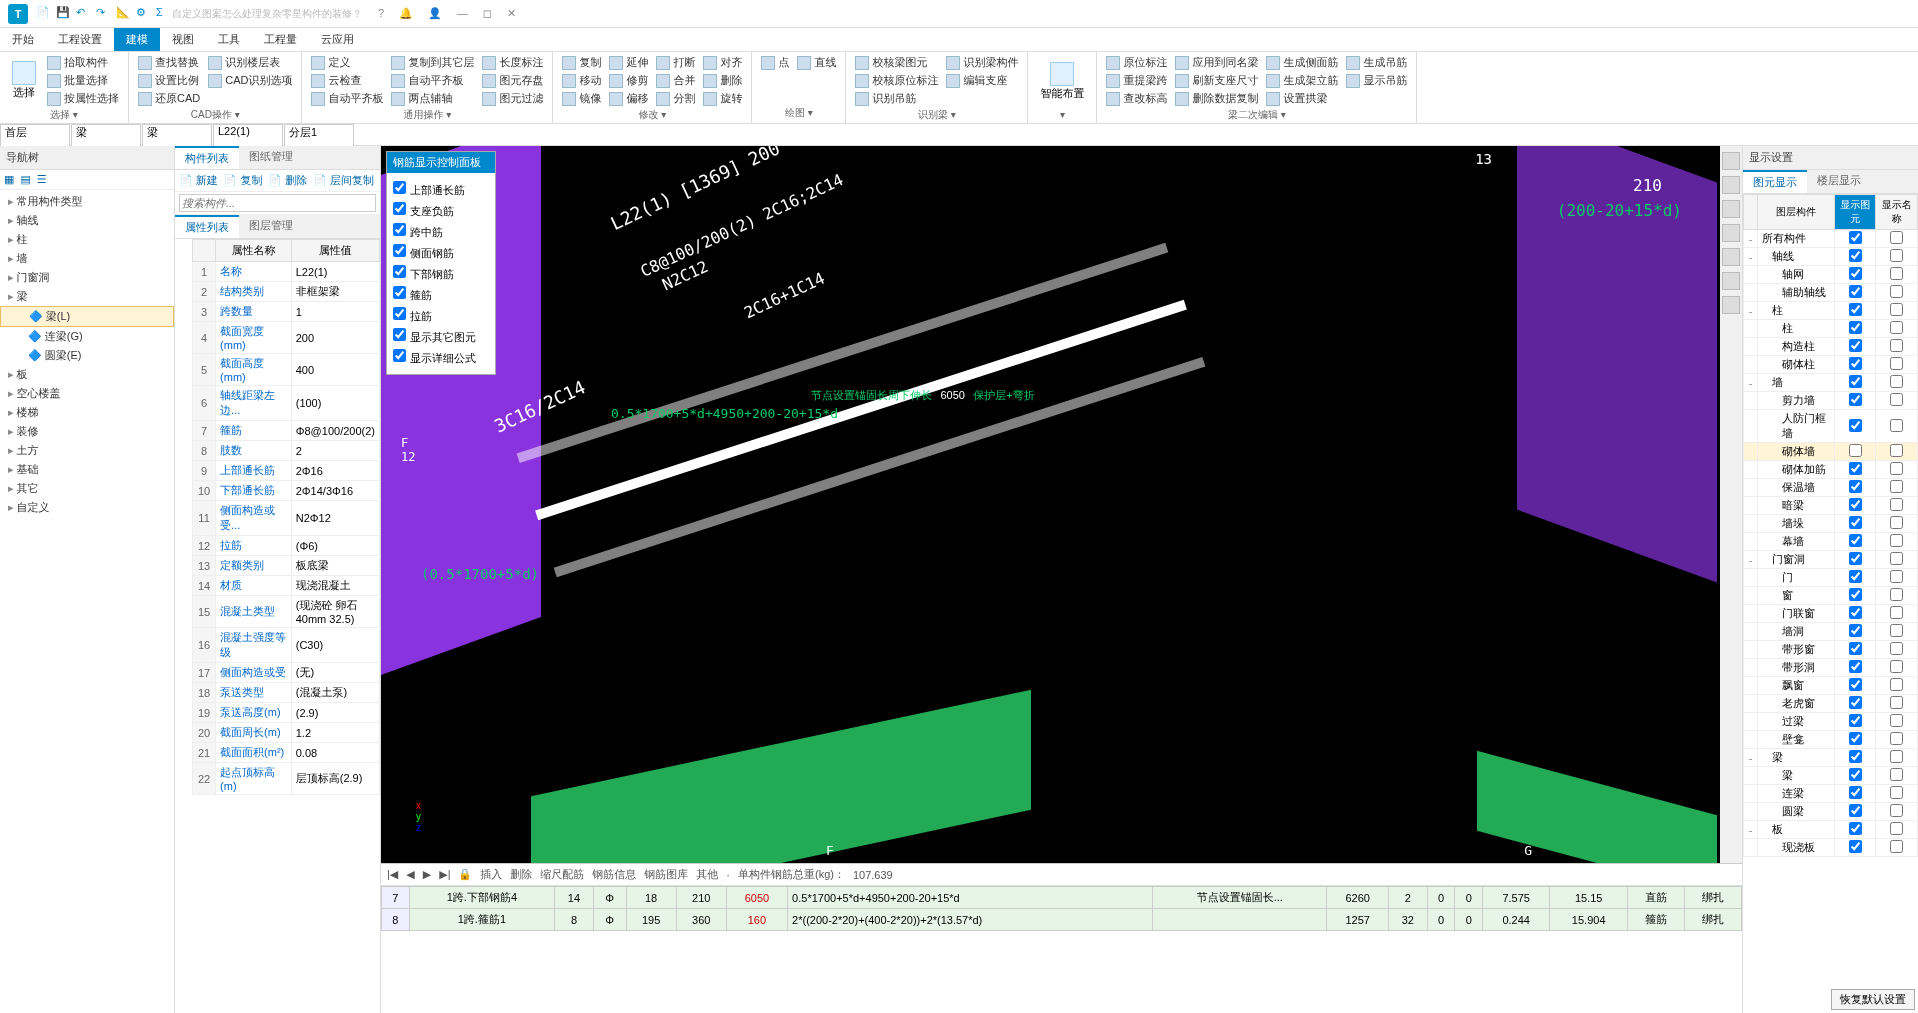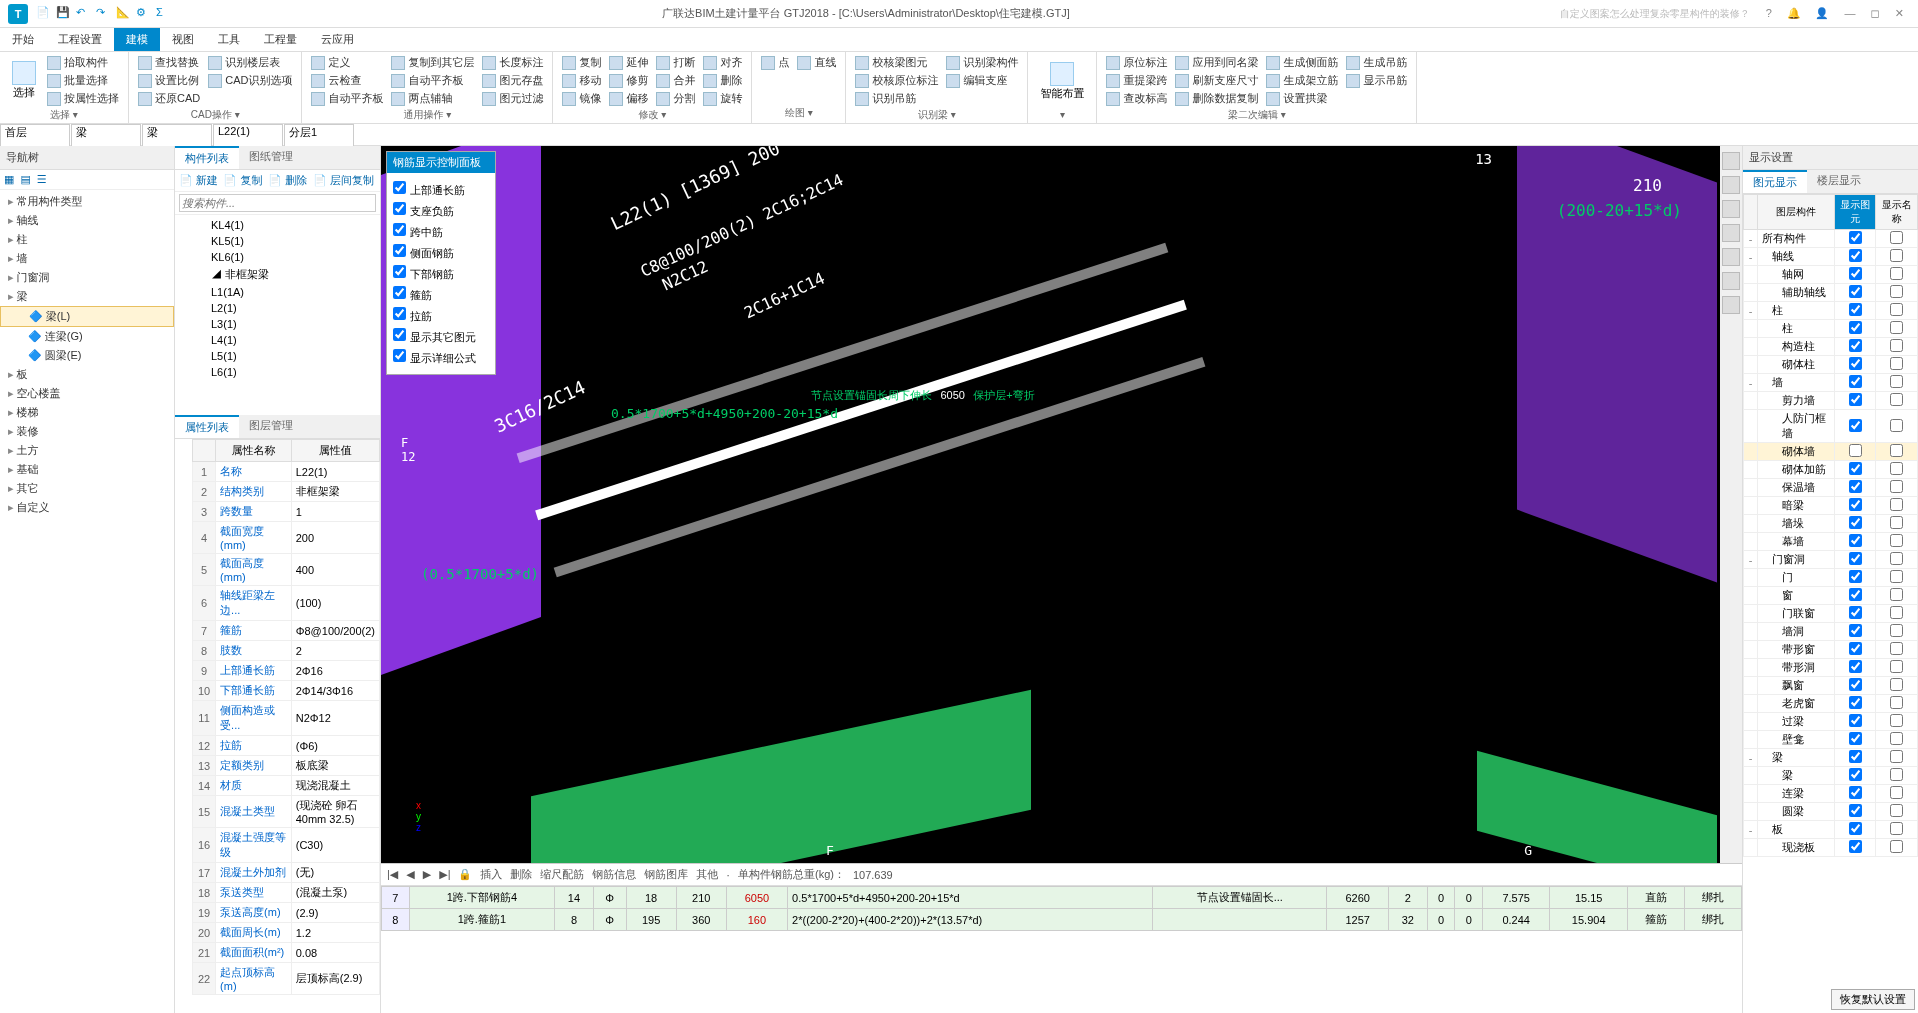--- a/index.html
+++ b/index.html
@@ -113,21 +113,20 @@
   <div class="logo">T</div>
   <div class="quick-icons">
     <span>📄</span>
     <span>💾</span>
     <span>↶</span>
     <span>↷</span>
     <span>📐</span>
     <span>⚙</span>
     <span>Σ</span>
   </div>
-  <div class="title">广联达BIM土建计量平台 GTJ2018 - [C:\Users\Administrator\Desktop\住宅建模.GTJ]</div>
   <div class="search-hint">自定义图案怎么处理复杂零星构件的装修？</div>
   <div class="win-controls">
     <span>?</span>
     <span>🔔</span>
     <span>👤</span>
     <span>—</span>
     <span>◻</span>
     <span>✕</span>
   </div>
 </div>
@@ -467,32 +466,20 @@
       </div>
     <div class="panel-toolbar" id="comp-toolbar">
         <span>📄 新建</span>
         <span>📄 复制</span>
         <span>📄 删除</span>
         <span>📄 层间复制</span>
       </div>
     <div style="padding:2px 4px;border-bottom:1px solid #eee;">
       <input style="width: 100%; border: 1px solid rgb(204, 204, 204); padding: 2px; font-style: italic;" placeholder="搜索构件...">
     </div>
-    <div class="tree" id="complist" style="max-height:200px;">
-        <div class="list-item">KL4(1)</div>
-        <div class="list-item">KL5(1)</div>
-        <div class="list-item">KL6(1)</div>
-        <div class="list-item">◢ 非框架梁</div>
-        <div class="list-item">L1(1A)</div>
-        <div class="list-item">L2(1)</div>
-        <div class="list-item">L3(1)</div>
-        <div class="list-item">L4(1)</div>
-        <div class="list-item">L5(1)</div>
-        <div class="list-item">L6(1)</div>
-      </div>
 
     <div class="tabs" id="prop-tabs">
         <div class="tab active">属性列表</div>
         <div class="tab">图层管理</div>
       </div>
     <div class="prop-table">
       <table id="proptable">
           <tbody>
             <tr>
               <th></th>
@@ -574,21 +561,21 @@
               <td class="name">混凝土类型</td>
               <td>(现浇砼 卵石40mm 32.5)</td>
             </tr>
             <tr>
               <td class="rownum">16</td>
               <td class="name">混凝土强度等级</td>
               <td>(C30)</td>
             </tr>
             <tr>
               <td class="rownum">17</td>
-              <td class="name">混凝土外加剂</td>
+              <td class="name">侧面构造或受</td>
               <td>(无)</td>
             </tr>
             <tr>
               <td class="rownum">18</td>
               <td class="name">泵送类型</td>
               <td>(混凝土泵)</td>
             </tr>
             <tr>
               <td class="rownum">19</td>
               <td class="name">泵送高度(m)</td>

